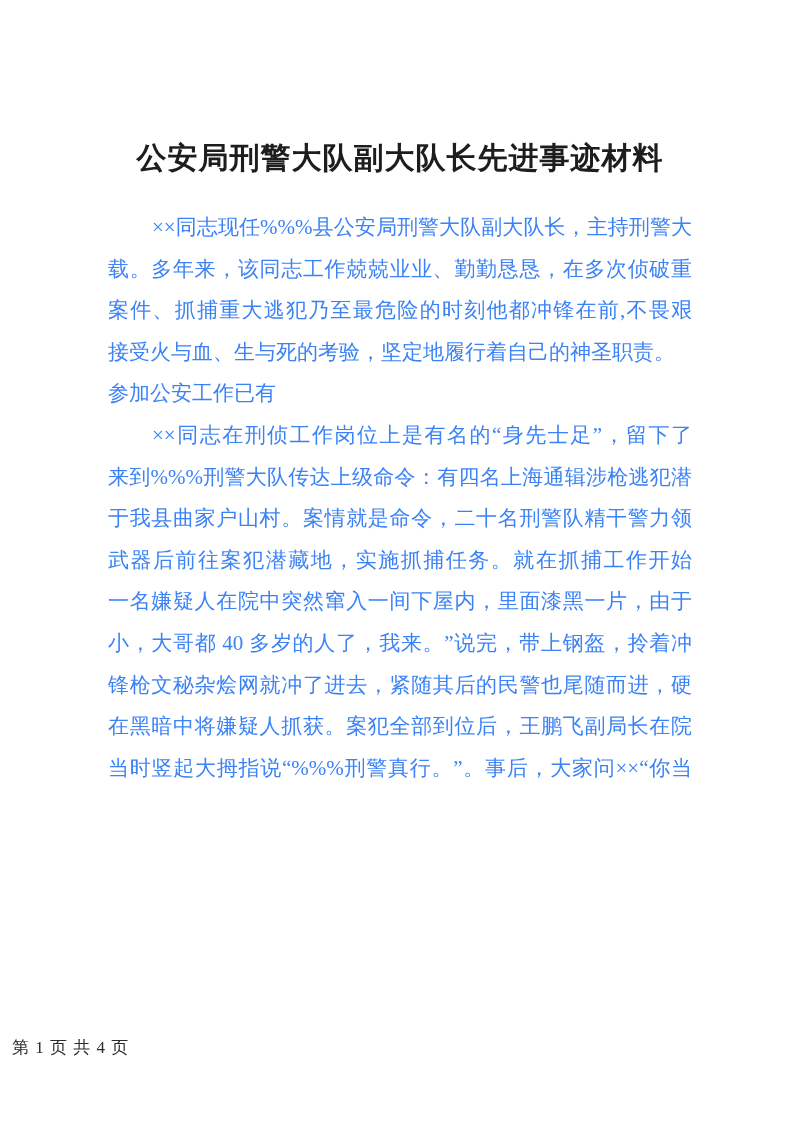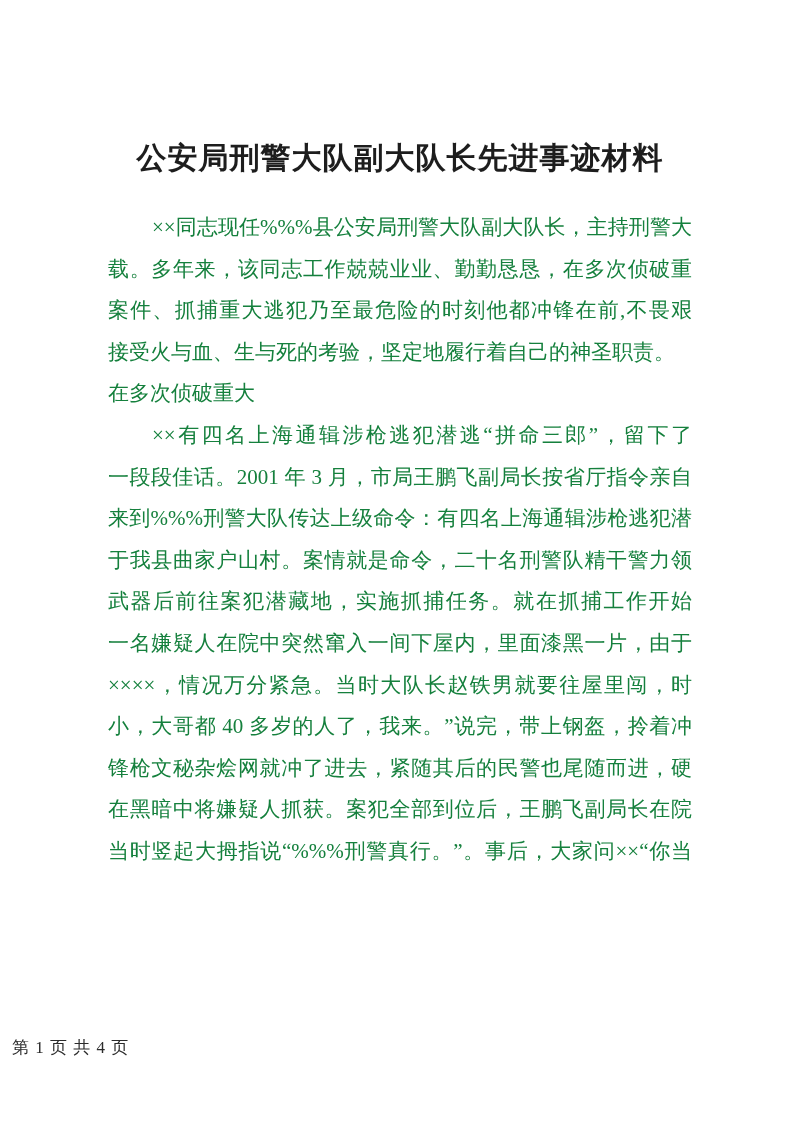--- a/index.html
+++ b/index.html
@@ -35,21 +35,21 @@
   }
   .line {
     height: 41.6px;
     line-height: 41.6px;
     font-size: 21px;
     overflow: hidden;
     text-align: justify;
     text-align-last: justify;
     text-justify: inter-character;
     white-space: normal;
-    color: #15803d;
+    color: #3b82f6;
   }
   .noj {
     text-align: center;
     text-align-last: left;
   }
   .indent {
     text-indent: 44px;
   }
   .doc-footer {
     position: absolute;
@@ -67,28 +67,26 @@
 
 <div class="page">
 
   <div class="doc-title">公安局刑警大队副大队长先进事迹材料</div>
 
   <div class="doc-body">
     <div class="line indent">××同志现任%%%县公安局刑警大队副大队长，主持刑警大</div>
     <div class="line">载。多年来，该同志工作兢兢业业、勤勤恳恳，在多次侦破重大</div>
     <div class="line">案件、抓捕重大逃犯乃至最危险的时刻他都冲锋在前,不畏艰险，</div>
     <div class="line noj">接受火与血、生与死的考验，坚定地履行着自己的神圣职责。</div>
-    <div class="line noj">在多次侦破重大</div>
-    <div class="line indent">××有四名上海通辑涉枪逃犯潜逃“拼命三郎”，留下了</div>
-    <div class="line">一段段佳话。2001 年 3 月，市局王鹏飞副局长按省厅指令亲自</div>
+    <div class="line noj">参加公安工作已有</div>
+    <div class="line indent">××同志在刑侦工作岗位上是有名的“身先士足”，留下了</div>
     <div class="line">来到%%%刑警大队传达上级命令：有四名上海通辑涉枪逃犯潜逃</div>
     <div class="line">于我县曲家户山村。案情就是命令，二十名刑警队精干警力领到</div>
     <div class="line">武器后前往案犯潜藏地，实施抓捕任务。就在抓捕工作开始后，</div>
     <div class="line">一名嫌疑人在院中突然窜入一间下屋内，里面漆黑一片，由于时</div>
-    <div class="line">××××，情况万分紧急。当时大队长赵铁男就要往屋里闯，时</div>
     <div class="line">小，大哥都 40 多岁的人了，我来。”说完，带上钢盔，拎着冲</div>
     <div class="line">锋枪文秘杂烩网就冲了进去，紧随其后的民警也尾随而进，硬是</div>
     <div class="line">在黑暗中将嫌疑人抓获。案犯全部到位后，王鹏飞副局长在院中</div>
     <div class="line">当时竖起大拇指说“%%%刑警真行。”。事后，大家问××“你当</div>
   </div>
 
   <div class="doc-footer">第 1 页 共 4 页</div>
 
 </div>
 

